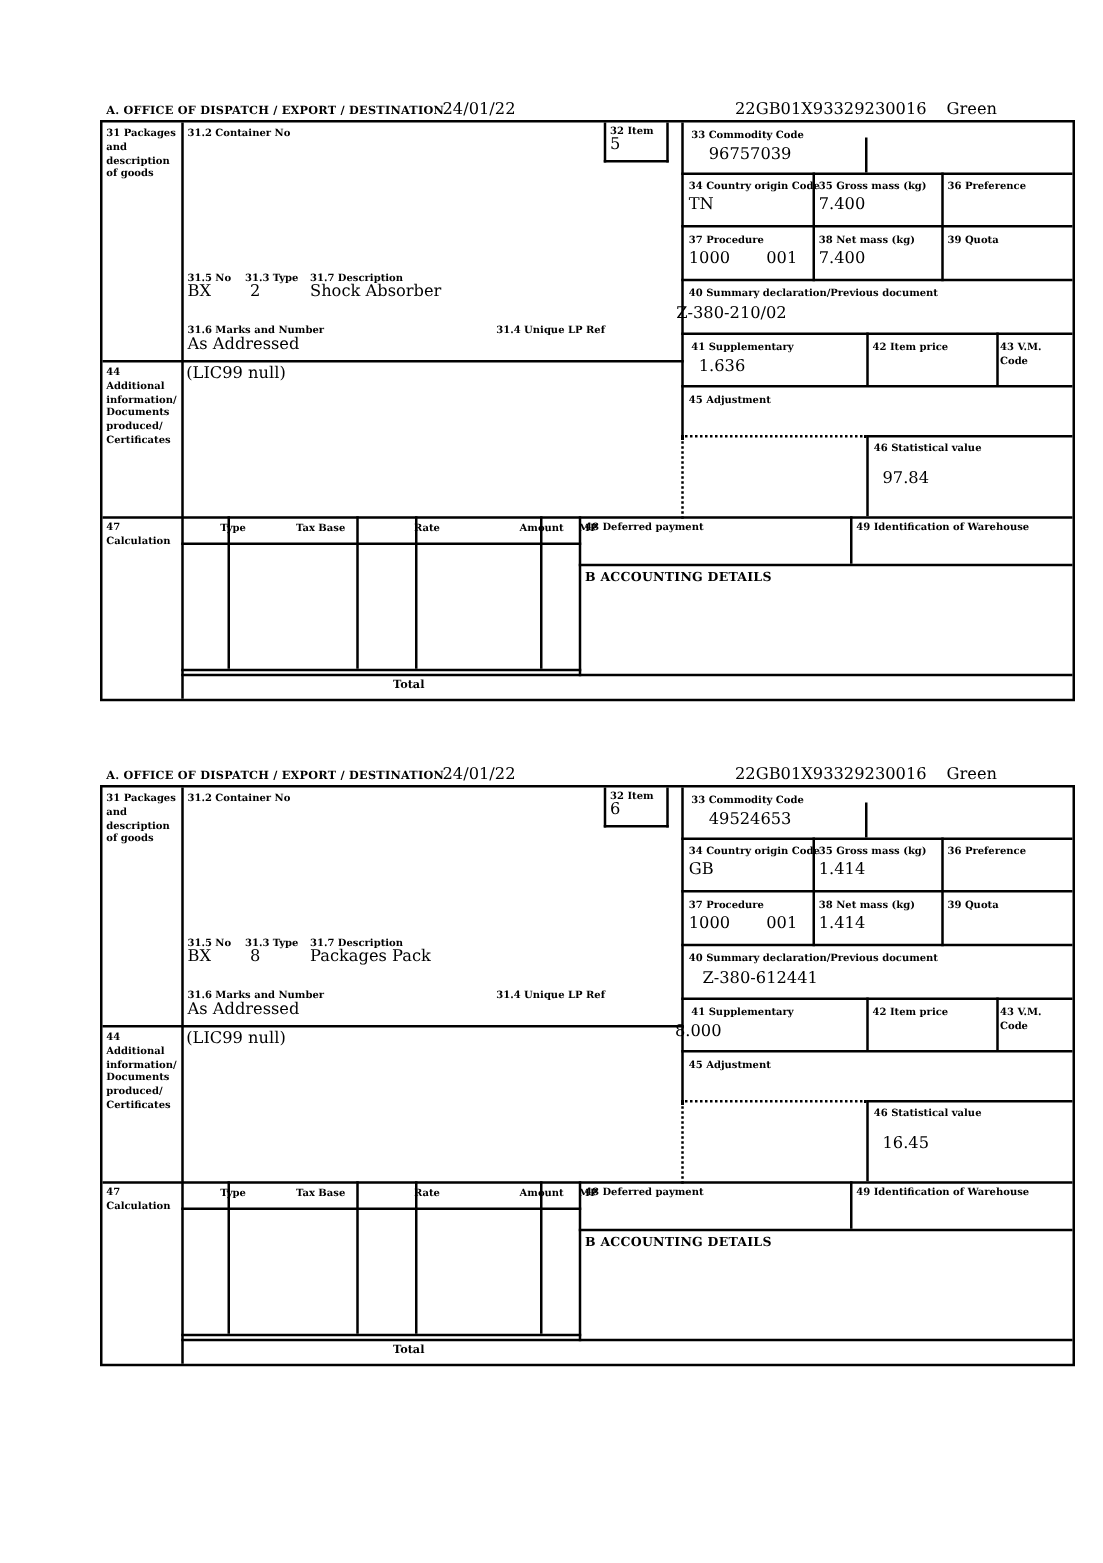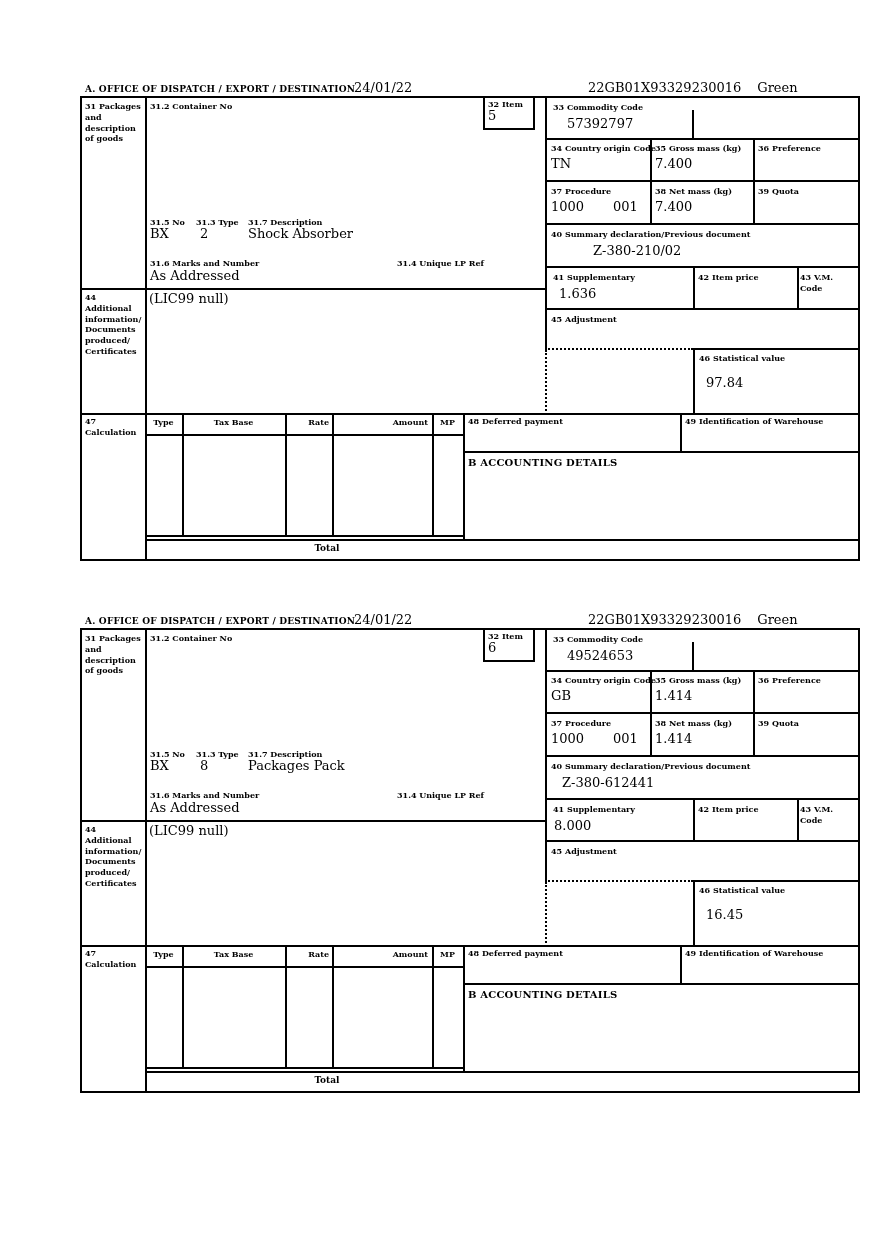--- a/index.html
+++ b/index.html
@@ -22,21 +22,21 @@
   .hline { height:2px; }
   .vline { width:2px; }
   .dotv { position:absolute; width:0; border-left:2px dotted #000; }
   .doth { position:absolute; height:0; border-top:2px dotted #000; }
 
   .box32 { position:absolute; left:401px; top:0; width:52px; height:32px;
            border:2px solid #000; border-top:none; }
   .box46 { position:absolute; left:611px; top:250px; width:165px; height:65px;
            border-left:2px solid #000; border-top:2px solid #000; }
 
-  .calc-h { position:absolute; top:319px; font-size:8px; font-weight:bold; }
+  .calc-h { position:absolute; top:319px; font-size:8px; font-weight:bold;margin-left:23px; }
   .b-acct { position:absolute; left:386px; top:359px; font-size:10px; font-weight:bold; letter-spacing:.2px; }
   .total  { position:absolute; left:100px; width:290px; top:445px; text-align:center; font-size:9px; font-weight:bold; }
 </style>
 </head>
 <body>
 
 <div class="page" id="page">
     <section class="sheet" style="top: 80px;">
 
     <div class="hdr-office">A.  OFFICE OF DISPATCH / EXPORT / DESTINATION</div>
@@ -91,37 +91,37 @@
       <div class="val" style="left:68px; top:129px;">BX</div>
       <div class="val" style="left:118px; top:129px;">2</div>
       <div class="val" style="left:166px; top:129px;">Shock Absorber</div>
       <div class="lbl" style="left:68px; top:160px;">31.6 Marks and Number</div>
       <div class="lbl" style="left:315px; top:160px;">31.4 Unique LP Ref</div>
       <div class="val" style="left:68px; top:171px;">As Addressed</div>
 
       <div class="val" style="left:67px; top:194px;">(LIC99 null)</div>
 
       <div class="lbl" style="left:471px; top:4px;">33 Commodity Code</div>
-      <div class="val" style="left:485px; top:19px;">57392797</div>
+      <div class="val" style="left:485px; top:19px;">96757039</div>
 
       <div class="lbl" style="left:469px; top:45px;">34 Country origin Code</div>
       <div class="val" style="left:469px; top:59px;">TN</div>
       <div class="lbl" style="left:573px; top:45px;">35 Gross mass (kg)</div>
       <div class="val" style="left:573px; top:59px;">7.400</div>
       <div class="lbl" style="left:676px; top:45px;">36 Preference</div>
 
       <div class="lbl" style="left:469px; top:88px;">37 Procedure</div>
       <div class="val" style="left:469px; top:102px;">1000</div>
       <div class="val" style="left:531px; top:102px;">001</div>
       <div class="lbl" style="left:573px; top:88px;">38 Net mass (kg)</div>
       <div class="val" style="left:573px; top:102px;">7.400</div>
       <div class="lbl" style="left:676px; top:88px;">39 Quota</div>
 
       <div class="lbl" style="left:469px; top:131px;">40 Summary declaration/Previous document</div>
-      <div class="val" style="left:511px; top:146px;text-align:right;">Z-380-210/02</div>
+      <div class="val" style="left:459px; top:146px;text-align:right;">Z-380-210/02</div>
 
       <div class="lbl" style="left:471px; top:174px;">41 Supplementary</div>
       <div class="val" style="left:477px; top:189px;">1.636</div>
       <div class="lbl" style="left:616px; top:174px;">42 Item price</div>
       <div class="lbl" style="left:718px; top:174px;">43 V.M. Code</div>
 
       <div class="lbl" style="left:469px; top:216px;">45 Adjustment</div>
 
       <div class="box46">
         <div class="lbl" style="left:4px; top:3px;">46 Statistical value</div>
@@ -225,21 +225,21 @@
       <div class="val" style="left:469px; top:102px;">1000</div>
       <div class="val" style="left:531px; top:102px;">001</div>
       <div class="lbl" style="left:573px; top:88px;">38 Net mass (kg)</div>
       <div class="val" style="left:573px; top:102px;">1.414</div>
       <div class="lbl" style="left:676px; top:88px;">39 Quota</div>
 
       <div class="lbl" style="left:469px; top:131px;">40 Summary declaration/Previous document</div>
       <div class="val" style="left:480px; top:146px;">Z-380-612441</div>
 
       <div class="lbl" style="left:471px; top:174px;">41 Supplementary</div>
-      <div class="val" style="left:472px; top:189px;">8.000</div>
+      <div class="val" style="left:458px; top:189px;">8.000</div>
       <div class="lbl" style="left:616px; top:174px;">42 Item price</div>
       <div class="lbl" style="left:718px; top:174px;">43 V.M. Code</div>
 
       <div class="lbl" style="left:469px; top:216px;">45 Adjustment</div>
 
       <div class="box46">
         <div class="lbl" style="left:4px; top:3px;">46 Statistical value</div>
         <div class="val" style="left:11px; top:26px;">16.45</div>
       </div>
 

